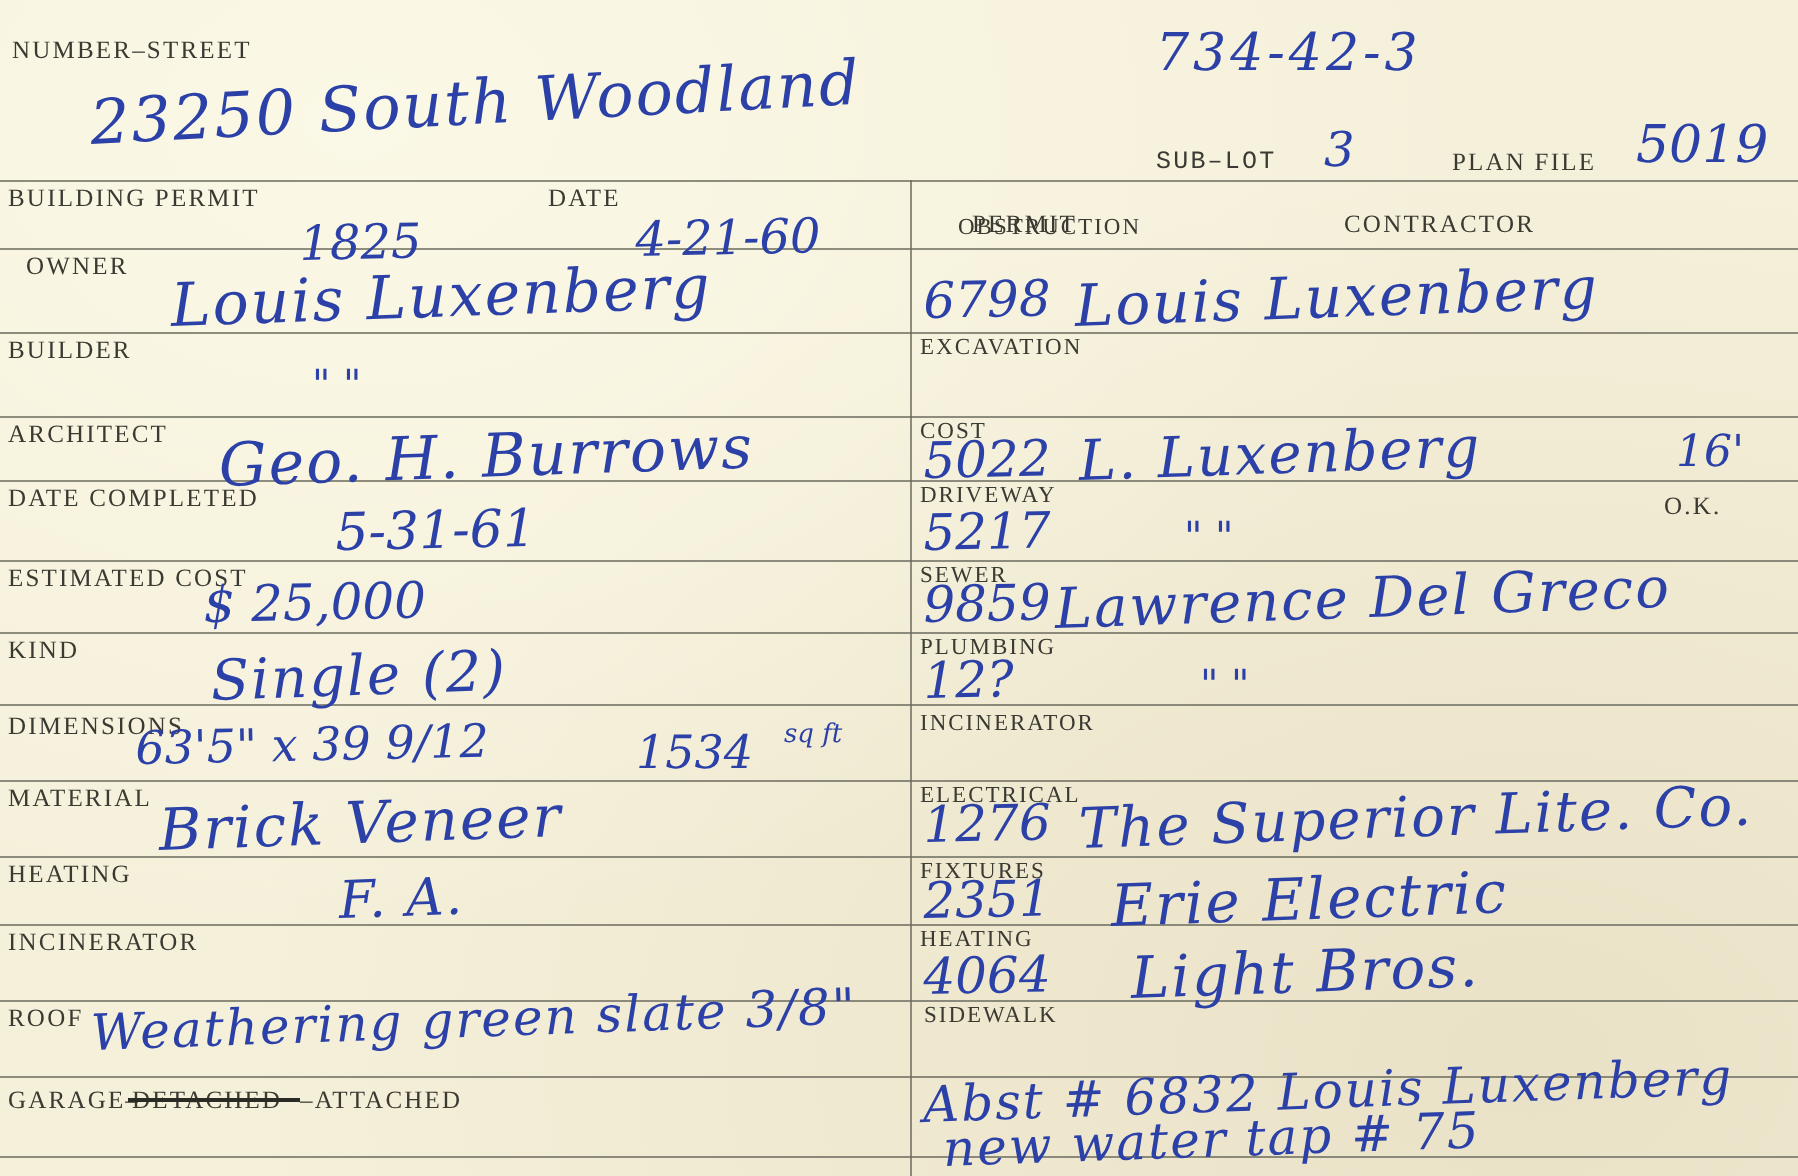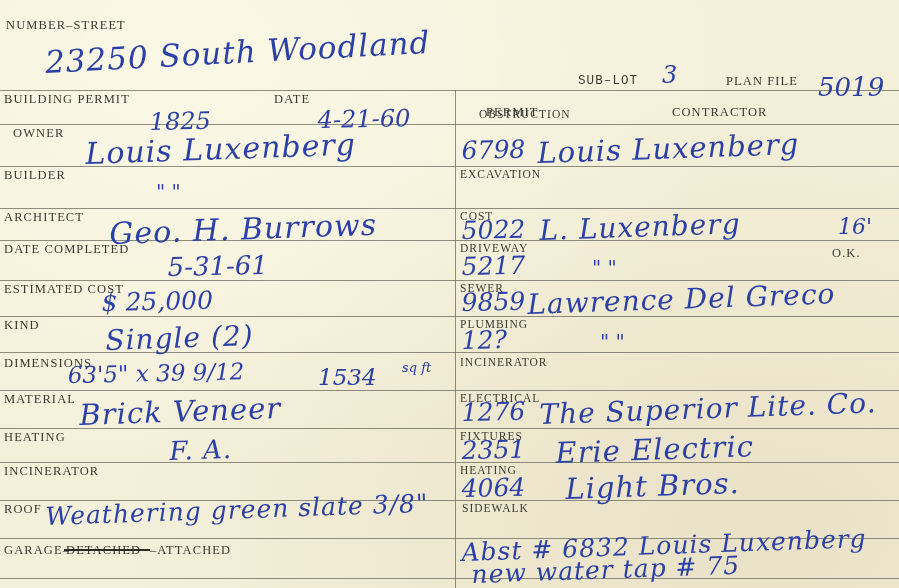--- a/index.html
+++ b/index.html
@@ -98,24 +98,25 @@
   <div class="hline" style="left:0;  top:428px; width:899px;"></div>
   <div class="hline" style="left:0;  top:462px; width:899px;"></div>
   <div class="hline" style="left:0;  top:500px; width:899px;"></div>
   <div class="hline" style="left:0;  top:538px; width:899px;"></div>
   <div class="hline" style="left:0;  top:578px; width:899px;"></div>
 
   <div class="vline" style="left:455px; top:90px; height:498px;"></div>
 
   <div class="plabel" style="left:6px; top:18px;">NUMBER–STREET</div>
   <div class="hw script tilt" style="left:46px; top:44px; font-size:31px;">23250 South Woodland</div>
+  <div class="hw" style="left:578px; top:12px; font-size:26px; letter-spacing:2px;">734-42-3</div>
   <div class="plabel" style="left:578px; top:74px;font-family:Liberation Mono, monospace;">SUB–LOT</div>
   <div class="hw" style="left:662px; top:61px; font-size:24px;">3</div>
   <div class="plabel" style="left:726px; top:74px;">PLAN FILE</div>
-  <div class="hw" style="left:818px; top:72px; font-size:26px;text-align:center;">5019</div>
+  <div class="hw" style="left:818px; top:58px; font-size:26px;text-align:center;">5019</div>
 
   <div class="plabel" style="left:4px; top:92px;">BUILDING PERMIT</div>
   <div class="plabel" style="left:274px; top:92px;">DATE</div>
   <div class="plabel" style="left:13px; top:126px;">OWNER</div>
   <div class="plabel" style="left:4px; top:168px;">BUILDER</div>
   <div class="plabel" style="left:4px; top:210px;">ARCHITECT</div>
   <div class="plabel" style="left:4px; top:242px;">DATE COMPLETED</div>
   <div class="plabel" style="left:4px; top:282px;">ESTIMATED COST</div>
   <div class="plabel" style="left:4px; top:318px;">KIND</div>
   <div class="plabel" style="left:4px; top:356px;">DIMENSIONS</div>
@@ -134,21 +135,21 @@
   <div class="hw script tilt2" style="left:86px; top:136px; font-size:30px;">Louis Luxenberg</div>
   <div class="ditto" style="left:156px; top:180px;">"            "</div>
 
   <div class="hw script tilt2" style="left:110px; top:216px; font-size:30px;">Geo. H. Burrows</div>
   <div class="hw tilt1" style="left:168px; top:252px; font-size:26px;">5-31-61</div>
   <div class="hw tilt1" style="left:102px; top:288px; font-size:25px;">$ 25,000</div>
   <div class="hw script tilt2" style="left:106px; top:324px; font-size:28px;">Single    (2)</div>
 
   <div class="hw tilt1" style="left:68px; top:362px; font-size:23px;">63'5" x 39 9/12</div>
   <div class="hw" style="left:318px; top:364px; font-size:23px;">1534</div>
-  <div class="hw" style="left:402px; top:360px; font-size:13px;">sq ft</div>
+  <div class="hw" style="left:392px; top:360px; font-size:13px;">sq ft</div>
 
   <div class="hw script tilt2" style="left:80px; top:398px; font-size:29px;">Brick Veneer</div>
   <div class="hw script tilt2" style="left:170px; top:436px; font-size:26px;">F. A.</div>
   <div class="hw script tilt2" style="left:46px; top:502px; font-size:25px;">Weathering green slate 3/8"</div>
 
   <div class="plabel" style="left:486px; top:105px;">PERMIT</div>
   <div class="plabel" style="left:672px; top:105px;">CONTRACTOR</div>
 
   <div class="plabel sm" style="left:460px; top:108px;margin-left:19px;">OBSTRUCTION</div>
   <div class="plabel sm" style="left:460px; top:168px;">EXCAVATION</div>

